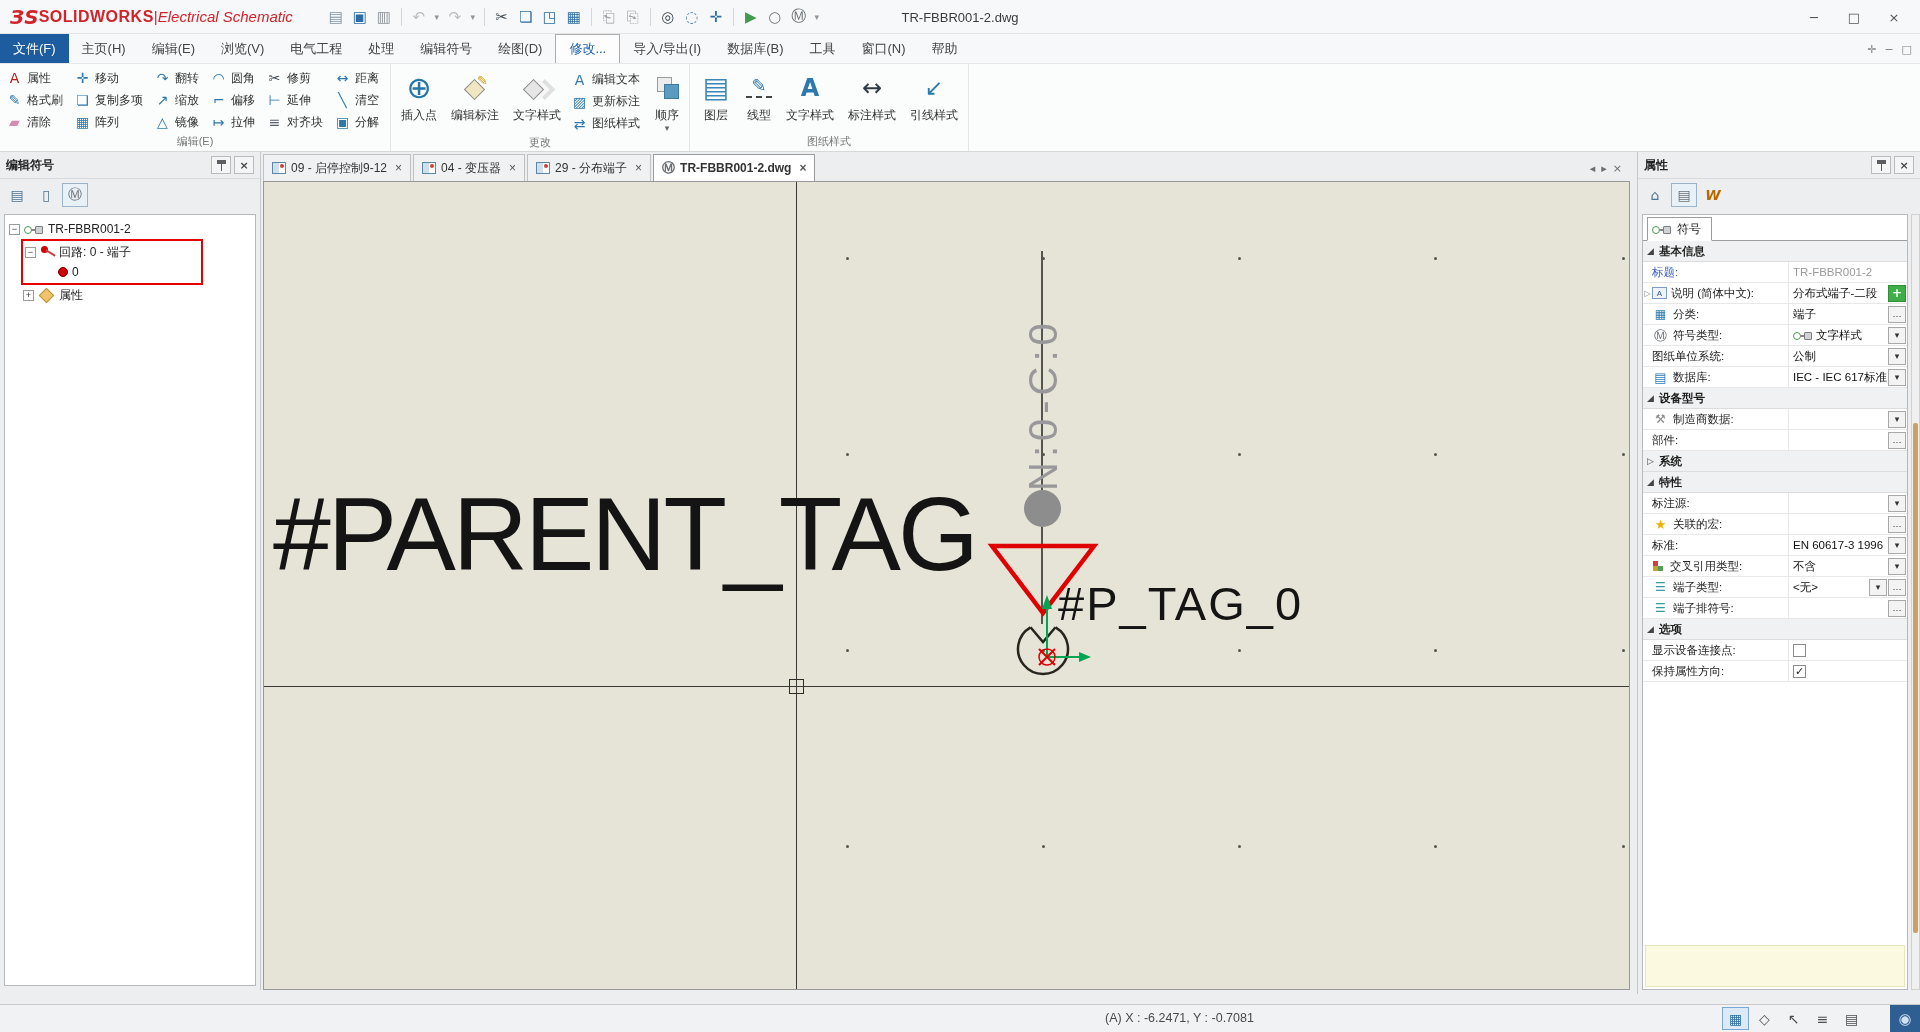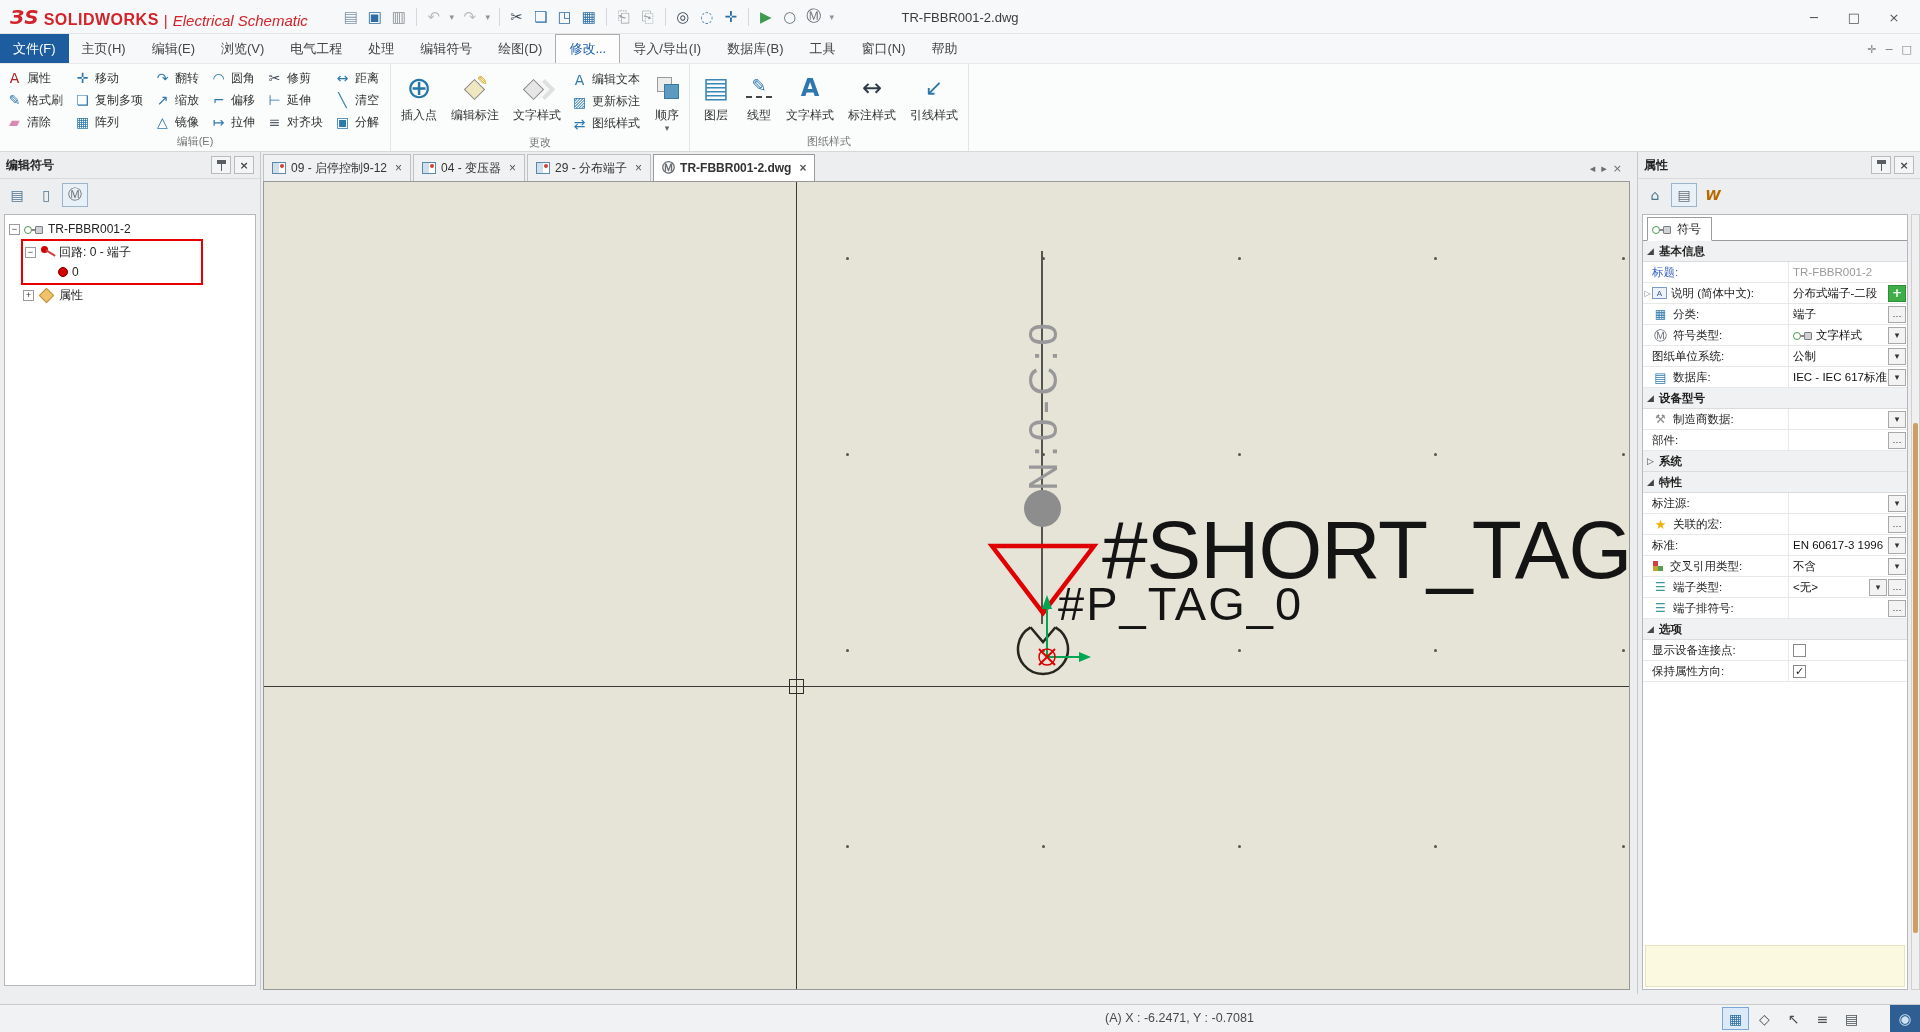--- a/index.html
+++ b/index.html
@@ -1,21 +1,21 @@
 <!DOCTYPE html>
 <html><head>
 <meta charset="utf-8">
 <style>
   html,body{margin:0;padding:0;background:#d7d9dc;font-family:"Liberation Sans","DejaVu Sans",sans-serif;}
   *{box-sizing:border-box;}
   #app{position:relative;width:1920px;height:1032px;background:#eceef0;overflow:hidden;font-size:12px;color:#333;}
 
   
   #titlebar{position:absolute;left:0;top:0;width:1920px;height:34px;background:#f7f8f9;border-bottom:1px solid #e3e5e7;display:flex;align-items:center;}
-  .brand{display:flex;align-items:flex-end;gap:5px;padding:0 14px 0 10px;white-space:nowrap;}
+  .brand{display:flex;align-items:center;padding:0 14px 0 10px;white-space:nowrap;}
   .brand .logo{font-weight:bold;font-style:italic;font-size:20px;color:#d2232a;font-family:"DejaVu Sans",sans-serif;}
   .brand .bname{font-weight:bold;font-size:16px;color:#d2232a;letter-spacing:.5px;}
   .brand .bsep{color:#d2232a;font-size:15px;}
   .brand .bprod{font-style:italic;font-size:15px;color:#d2232a;}
   #qat{display:flex;align-items:center;gap:2px;margin-left:18px;}
   .qbtn{display:flex;align-items:center;justify-content:center;min-width:22px;height:24px;border-radius:2px;font-family:"DejaVu Sans",sans-serif;font-size:15px;}
   .qsep{width:1px;height:18px;background:#d5d7d9;margin:0 4px;}
   .qcaret{font-size:9px;color:#8d9399;min-width:10px;}
   #doc-title{position:absolute;left:960px;top:0;height:34px;display:flex;align-items:center;transform:translateX(-50%);font-size:13px;color:#3c3c3c;}
   #winbtns{position:absolute;right:6px;top:0;height:34px;display:flex;align-items:center;}
@@ -462,21 +462,21 @@
         <span class="gdot" style="left: 1358px; top: 75px;"></span>
         <span class="gdot" style="left: 1358px; top: 271px;"></span>
         <span class="gdot" style="left: 1358px; top: 467px;"></span>
         <span class="gdot" style="left: 1358px; top: 663px;"></span>
       </div>
     <div class="xh-v" style="left:532px;"></div>
     <div class="xh-h" style="top:504px;"></div>
     <div id="pickbox" style="left:525px;top:497px;"></div>
 
     <div id="sym-line"></div>
-    <div id="short-tag">#SHORT_TAG</div>
+    <div id="parent-tag">#PARENT_TAG</div>
     <div id="p-tag">#P_TAG_0</div>
     <div id="conn-label">N:0-C:0</div>
     <div id="conn-dot"></div>
 
     <svg id="sym-svg" width="180" height="150">
       <polygon points="31,15 133,15 82,82" fill="none" stroke="#e00000" stroke-width="4.5"></polygon>
       <path d="M 94.5 96.3 A 25 25 0 1 1 69.5 96.3" fill="none" stroke="#26261f" stroke-width="2.5"></path>
       <path d="M 69.5 96.3 L 82 111 L 94.5 96.3" fill="none" stroke="#26261f" stroke-width="2.5"></path>
       <line x1="86" y1="126" x2="86" y2="74" stroke="#00a651" stroke-width="2"></line>
       <polygon points="86,64 81,78 91,78" fill="#00a651"></polygon>

